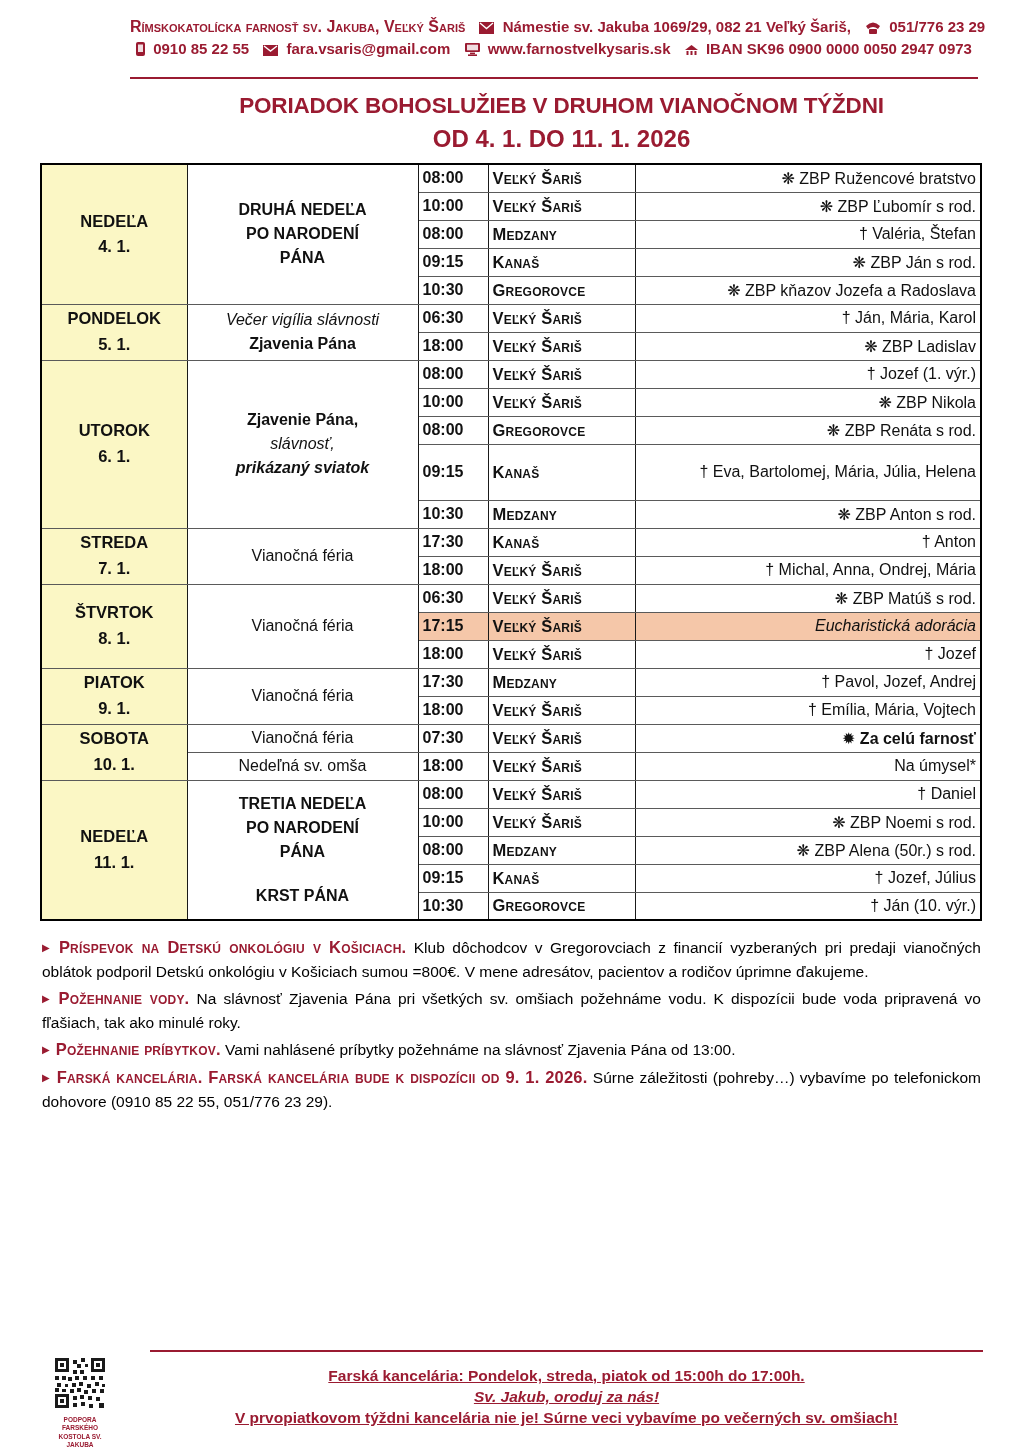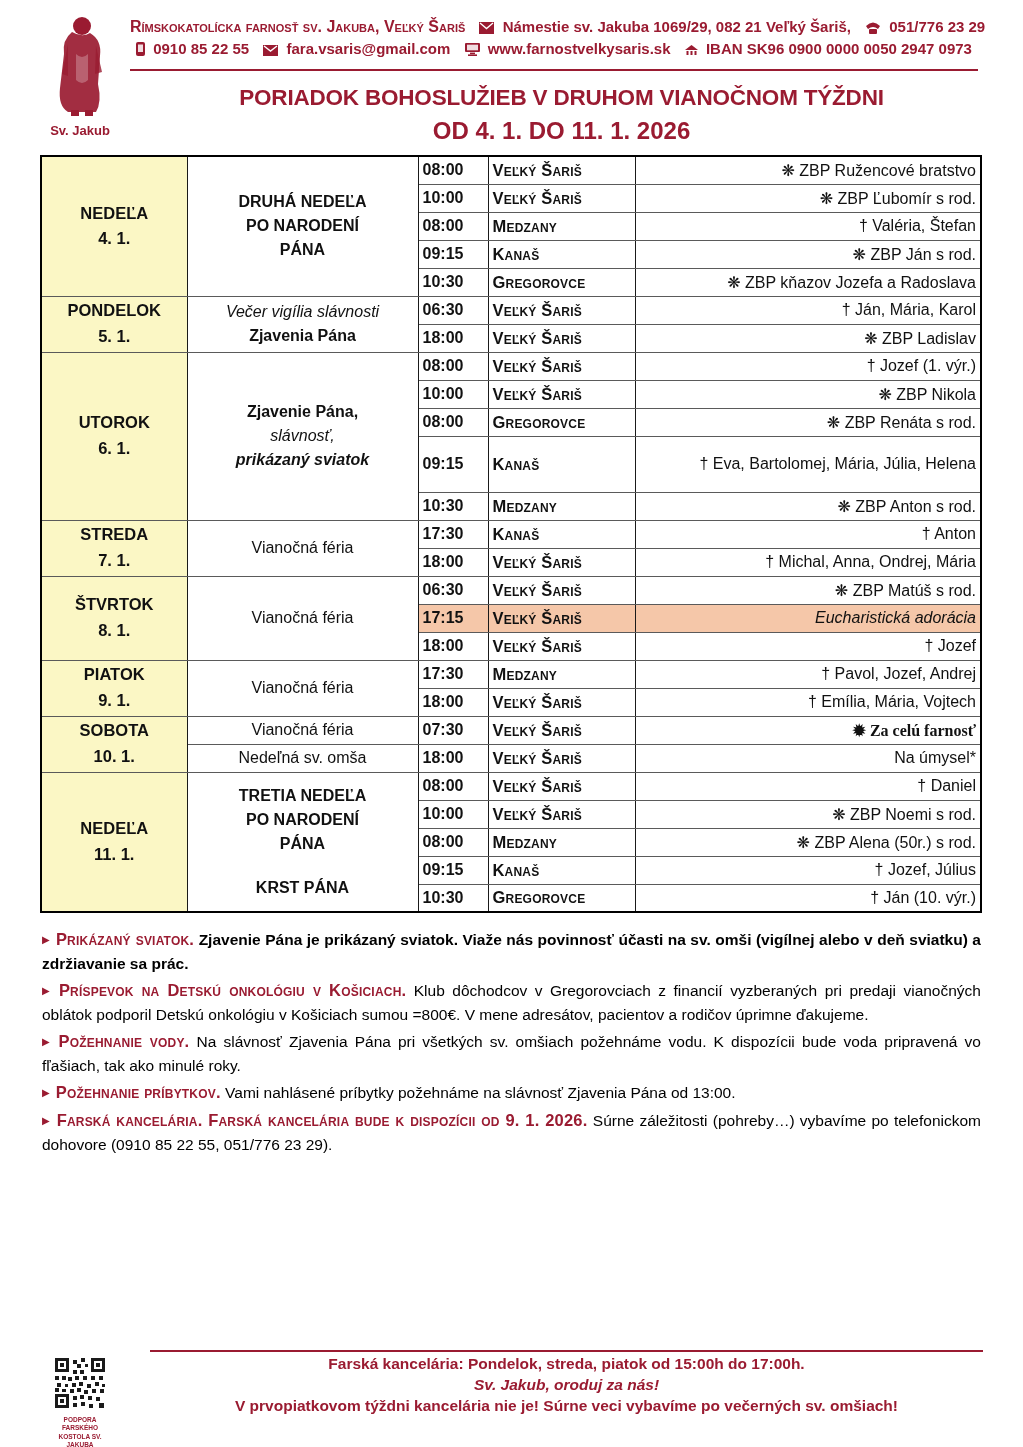--- a/index.html
+++ b/index.html
@@ -12,21 +12,21 @@
   html,body{margin:0;padding:0;background:#fff;}
   body{font-family:"Liberation Sans","DejaVu Sans",sans-serif;color:var(--ink);}
   .page{position:relative;width:1023px;height:1447px;background:#fff;overflow:hidden;}
 
   
   .logo-wrap{position:absolute;left:30px;top:14px;width:100px;text-align:center;}
   .logo-caption{font-size:13px;color:var(--accent);font-weight:bold;margin-top:1px;}
   .contact{margin:18px 30px 12px 130px;text-align:left;color:var(--accent);font-weight:bold;}
   .contact .c1{font-size:15px;white-space:nowrap;}
   .contact .c2{font-size:15px;white-space:nowrap;display:inline-block;border-bottom:2px solid var(--accent);
-               padding:2px 6px 12px 6px;margin-top:2px;}
+               padding:2px 6px 20px 6px;margin-top:2px;}
   .sc{font-variant:small-caps;font-size:16px;}
   .cicon{vertical-align:-2px;margin:0 4px 0 10px;}
   .cicon.first{margin-left:0;}
   h1.doc-title{margin:14px 30px 0 130px;text-align:center;color:var(--accent);
                font-size:22.5px;font-weight:bold;letter-spacing:-0.2px;}
   h2.doc-subtitle{margin:6px 30px 0 130px;text-align:center;color:var(--accent);
                font-size:24px;font-weight:bold;}
 
   
   table.schedule{border-collapse:collapse;table-layout:fixed;width:940px;
@@ -42,58 +42,45 @@
   td.desc{text-align:center;font-size:16px;}
   .dl{line-height:1.5;}
   .dl.s-b{font-weight:bold;}
   .dl.s-i{font-style:italic;}
   .dl.s-bi{font-weight:bold;font-style:italic;}
   .dl.s-gap{height:20px;}
   td.time{text-align:left;font-weight:bold;font-size:16px;}
   td.place{font-weight:bold;font-variant:small-caps;font-size:16.5px;letter-spacing:.2px;}
   td.intent{text-align:right;font-size:16px;}
   td.hl{background:var(--hl-bg);}
-  td.b{font-weight:bold;font-family:Liberation Serif, serif;}
+  td.b{font-weight:bold;}
   td.i{font-style:italic;}
 
   
   .notes{margin:14px 42px 0 42px;}
   p.note{margin:3px 0;font-size:15.5px;line-height:1.5;text-align:justify;}
   .bullet{color:var(--accent);font-size:10px;vertical-align:2px;margin-right:6px;}
   .note-head{color:var(--accent);font-weight:bold;font-variant:small-caps;font-size:16.5px;letter-spacing:.2px;}
   .note-body{color:#000;}
   .note-body.nb{font-weight:bold;}
 
   
   .footer{position:absolute;left:40px;right:40px;top:1350px;height:92px;}
   .qr{position:absolute;left:12px;top:6px;width:56px;text-align:center;}
   .qr-caption{font-size:6.5px;line-height:1.3;color:var(--accent);font-weight:bold;margin-top:2px;}
-  .footer-main{margin-left:110px;border-top:2.5px solid var(--accent);padding-top:0;
-               text-align:center;color:var(--accent);font-weight:bold;font-size:15.5px;}
+  .footer-main{margin-left:110px;border-top:2.5px solid var(--accent);padding-top:12px;
+               text-align:center;color:var(--accent);font-weight:bold;font-size:15.5px;text-decoration:underline;}
   .footer-main .fl{margin:3px 0;}
   .footer-main .fl.it{font-style:italic;}
 </style>
 </head>
 <body>
 
 <div class="page">
 
-  <div class="logo-wrap">
-    <svg width="84" height="104" viewBox="0 0 84 104">
-      <g fill="#9A1B31">
-        <circle cx="44" cy="12" r="9"></circle>
-        <path d="M34 18 Q24 26 26 40 L22 74 Q20 92 30 98 L58 98 Q64 88 60 70 L62 42 Q64 26 52 19 Q44 24 34 18 Z" opacity="0.92"></path>
-        <path d="M30 30 L24 60 L30 62 Z" opacity="0.8"></path>
-        <path d="M58 32 L64 58 L57 60 Z" opacity="0.8"></path>
-        <path d="M33 96 L33 102 L41 102 L41 96 Z M47 96 L47 102 L55 102 L55 96 Z"></path>
-        <path d="M38 40 Q44 46 50 40 L50 66 Q44 72 38 66 Z" fill="#fff" opacity="0.25"></path>
-      </g>
-    </svg>
-    <div class="logo-caption">Sv. Jakub</div>
-  </div>
 
   <div class="contact">
     <div class="c1">
       <span class="sc">Rímskokatolícka farnosť sv. Jakuba, Veľký Šariš</span>
       <svg class="cicon" width="15" height="12" viewBox="0 0 15 12">
           <rect x="0" y="0" width="15" height="12" fill="#9A1B31"></rect>
           <path d="M1 1 L7.5 6.5 L14 1" stroke="#fff" stroke-width="1.4" fill="none"></path>
         </svg>
       <span>Námestie sv. Jakuba 1069/29, 082 21 Veľký Šariš,</span>
       <svg class="cicon" width="16" height="13" viewBox="0 0 16 13">
@@ -333,21 +320,20 @@
         </tr>
         <tr>
           <td class="time">10:30</td>
           <td class="place">Gregorovce</td>
           <td class="intent">† Ján (10. výr.)</td>
         </tr>
       </tbody>
   </table>
 
   <div class="notes" id="notes">
-      <p class="note"><span class="bullet">▶</span><span class="note-head">Prikázaný sviatok.</span> <span class="note-body nb">Zjavenie Pána je prikázaný sviatok. Viaže nás povinnosť účasti na sv. omši (vigílnej alebo v deň sviatku) a zdržiavanie sa prác.</span></p>
       <p class="note"><span class="bullet">▶</span><span class="note-head">Príspevok na Detskú onkológiu v Košiciach.</span> <span class="note-body">Klub dôchodcov v Gregorovciach z financií vyzberaných pri predaji vianočných oblátok podporil Detskú onkológiu v Košiciach sumou =800€. V mene adresátov, pacientov a rodičov úprimne ďakujeme.</span></p>
       <p class="note"><span class="bullet">▶</span><span class="note-head">Požehnanie vody.</span> <span class="note-body">Na slávnosť Zjavenia Pána pri všetkých sv. omšiach požehnáme vodu. K dispozícii bude voda pripravená vo fľašiach, tak ako minulé roky.</span></p>
       <p class="note"><span class="bullet">▶</span><span class="note-head">Požehnanie príbytkov.</span> <span class="note-body">Vami nahlásené príbytky požehnáme na slávnosť Zjavenia Pána od 13:00.</span></p>
       <p class="note"><span class="bullet">▶</span><span class="note-head">Farská kancelária. Farská kancelária bude k dispozícii od 9. 1. 2026.</span> <span class="note-body">Súrne záležitosti (pohreby…) vybavíme po telefonickom dohovore (0910 85 22 55, 051/776 23 29).</span></p>
     </div>
 
   <div class="footer">
     <div class="qr">
       <svg width="54" height="54" viewBox="0 0 54 54">
         <rect width="54" height="54" fill="#fff"></rect>

